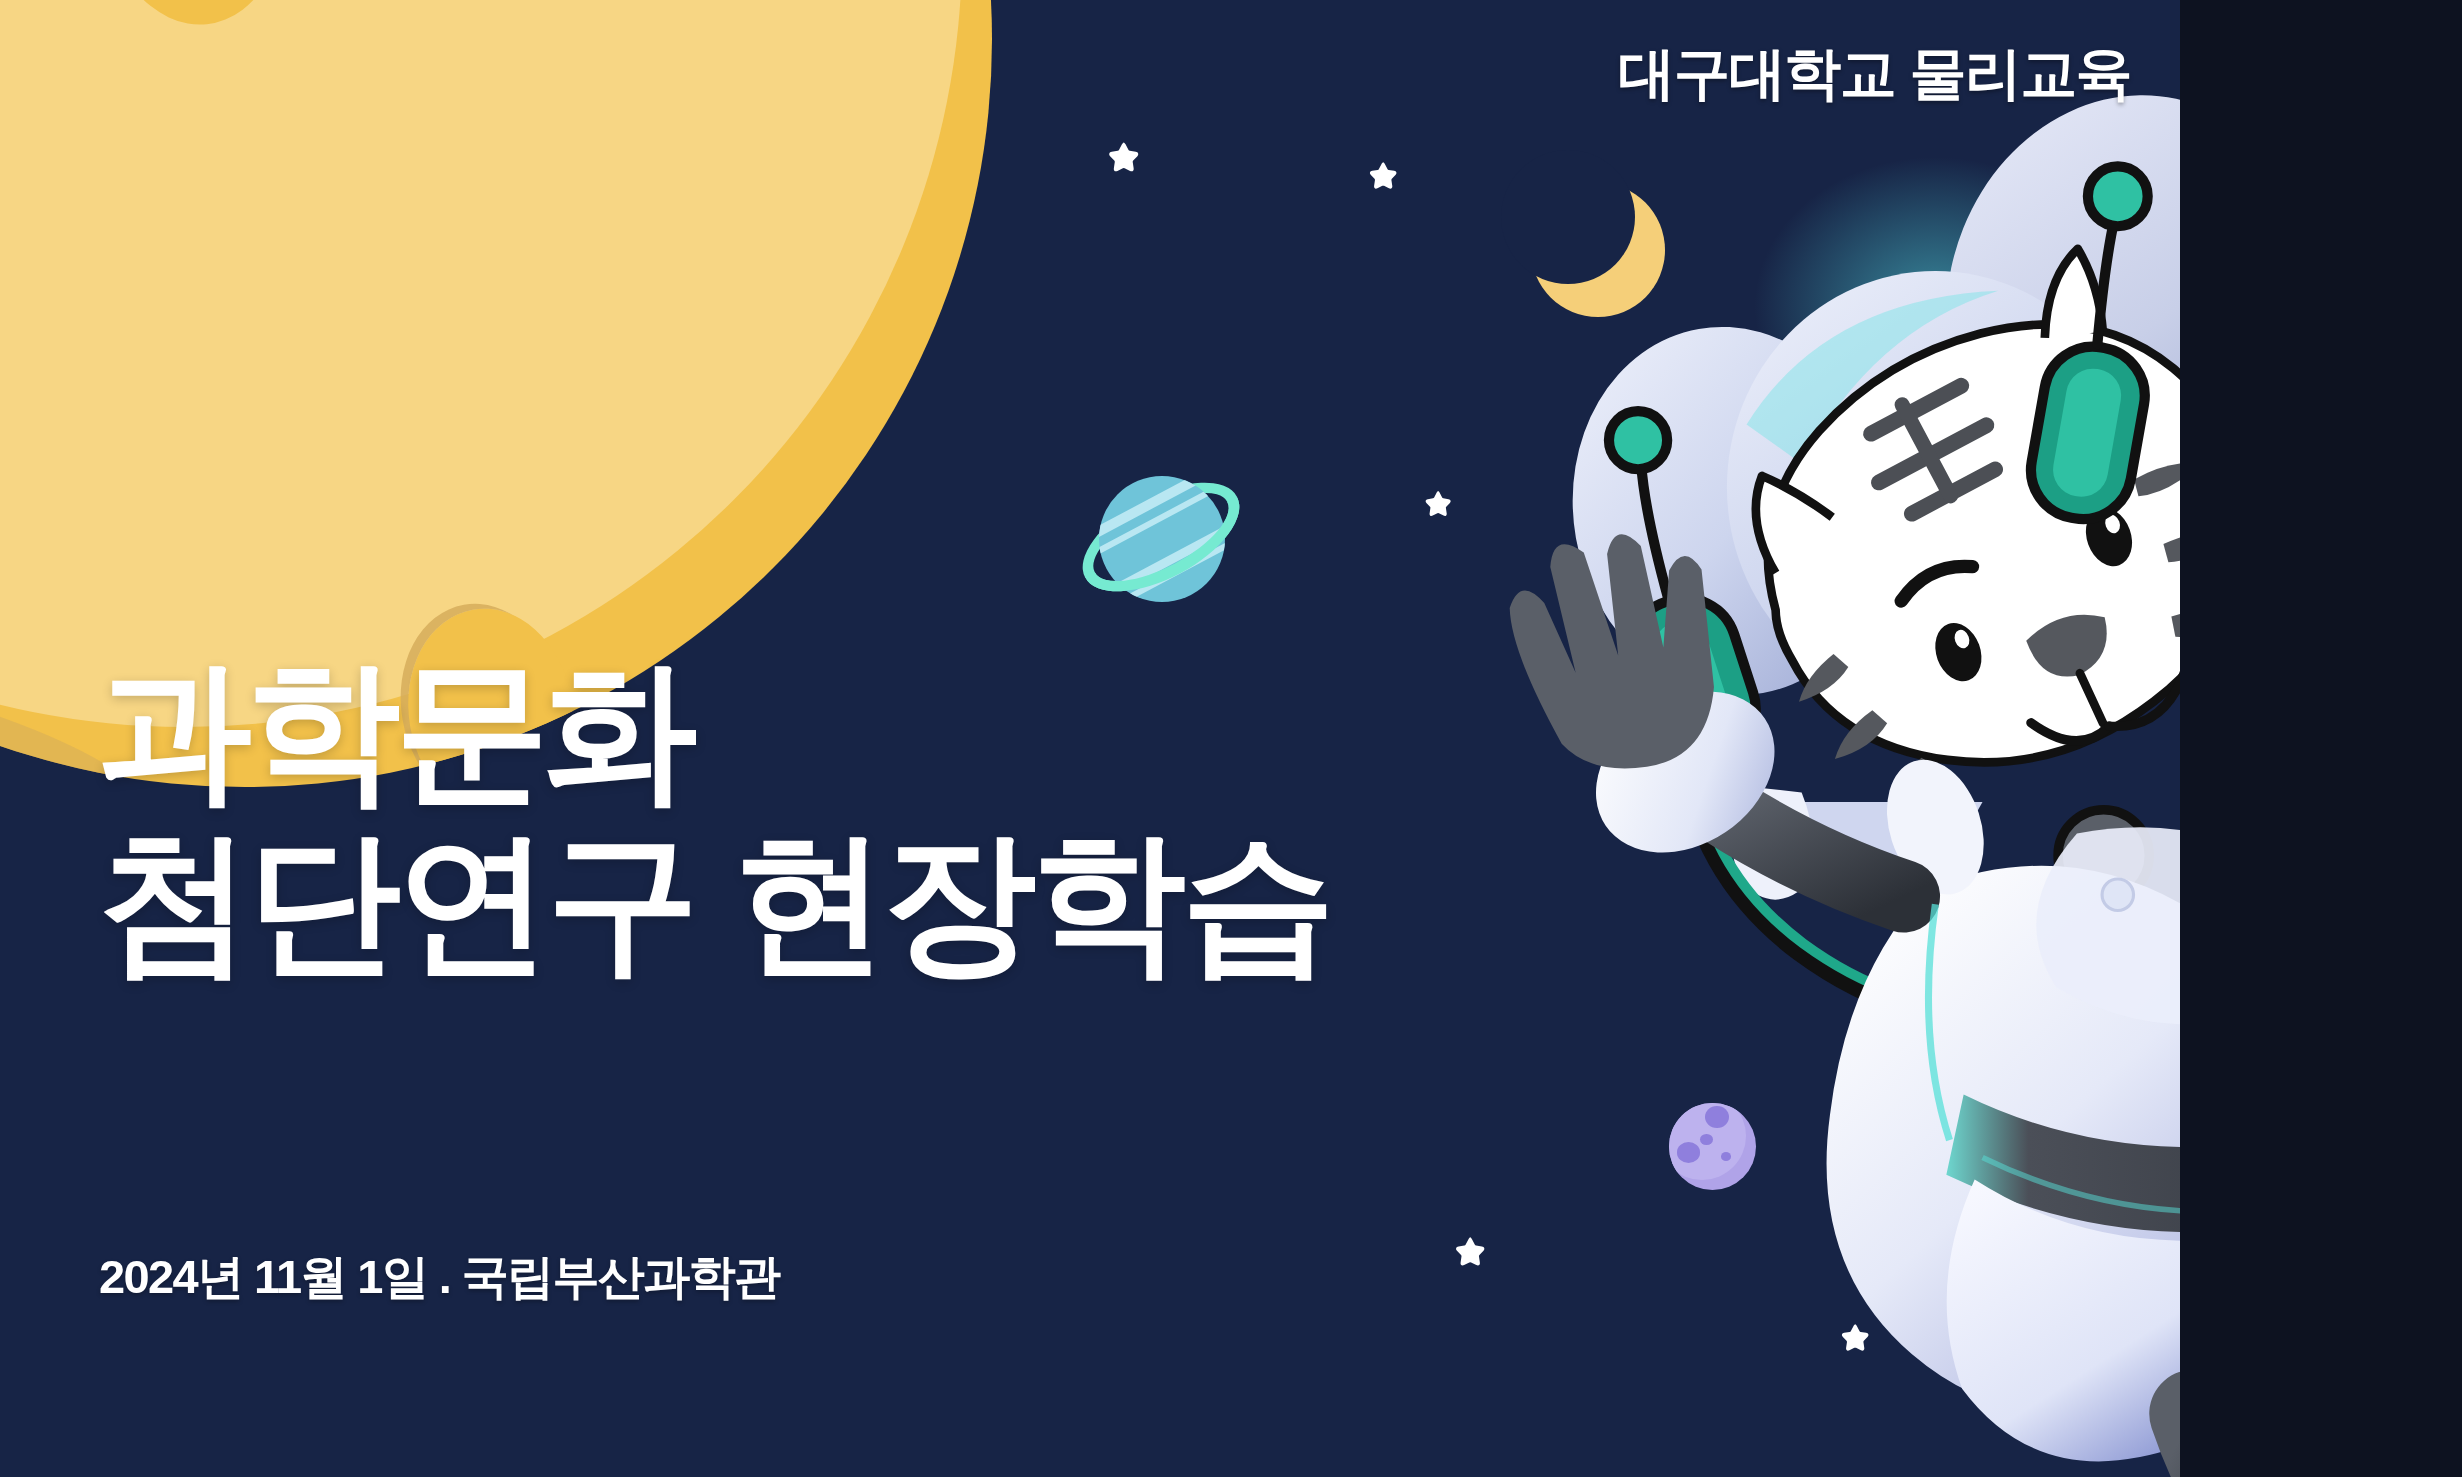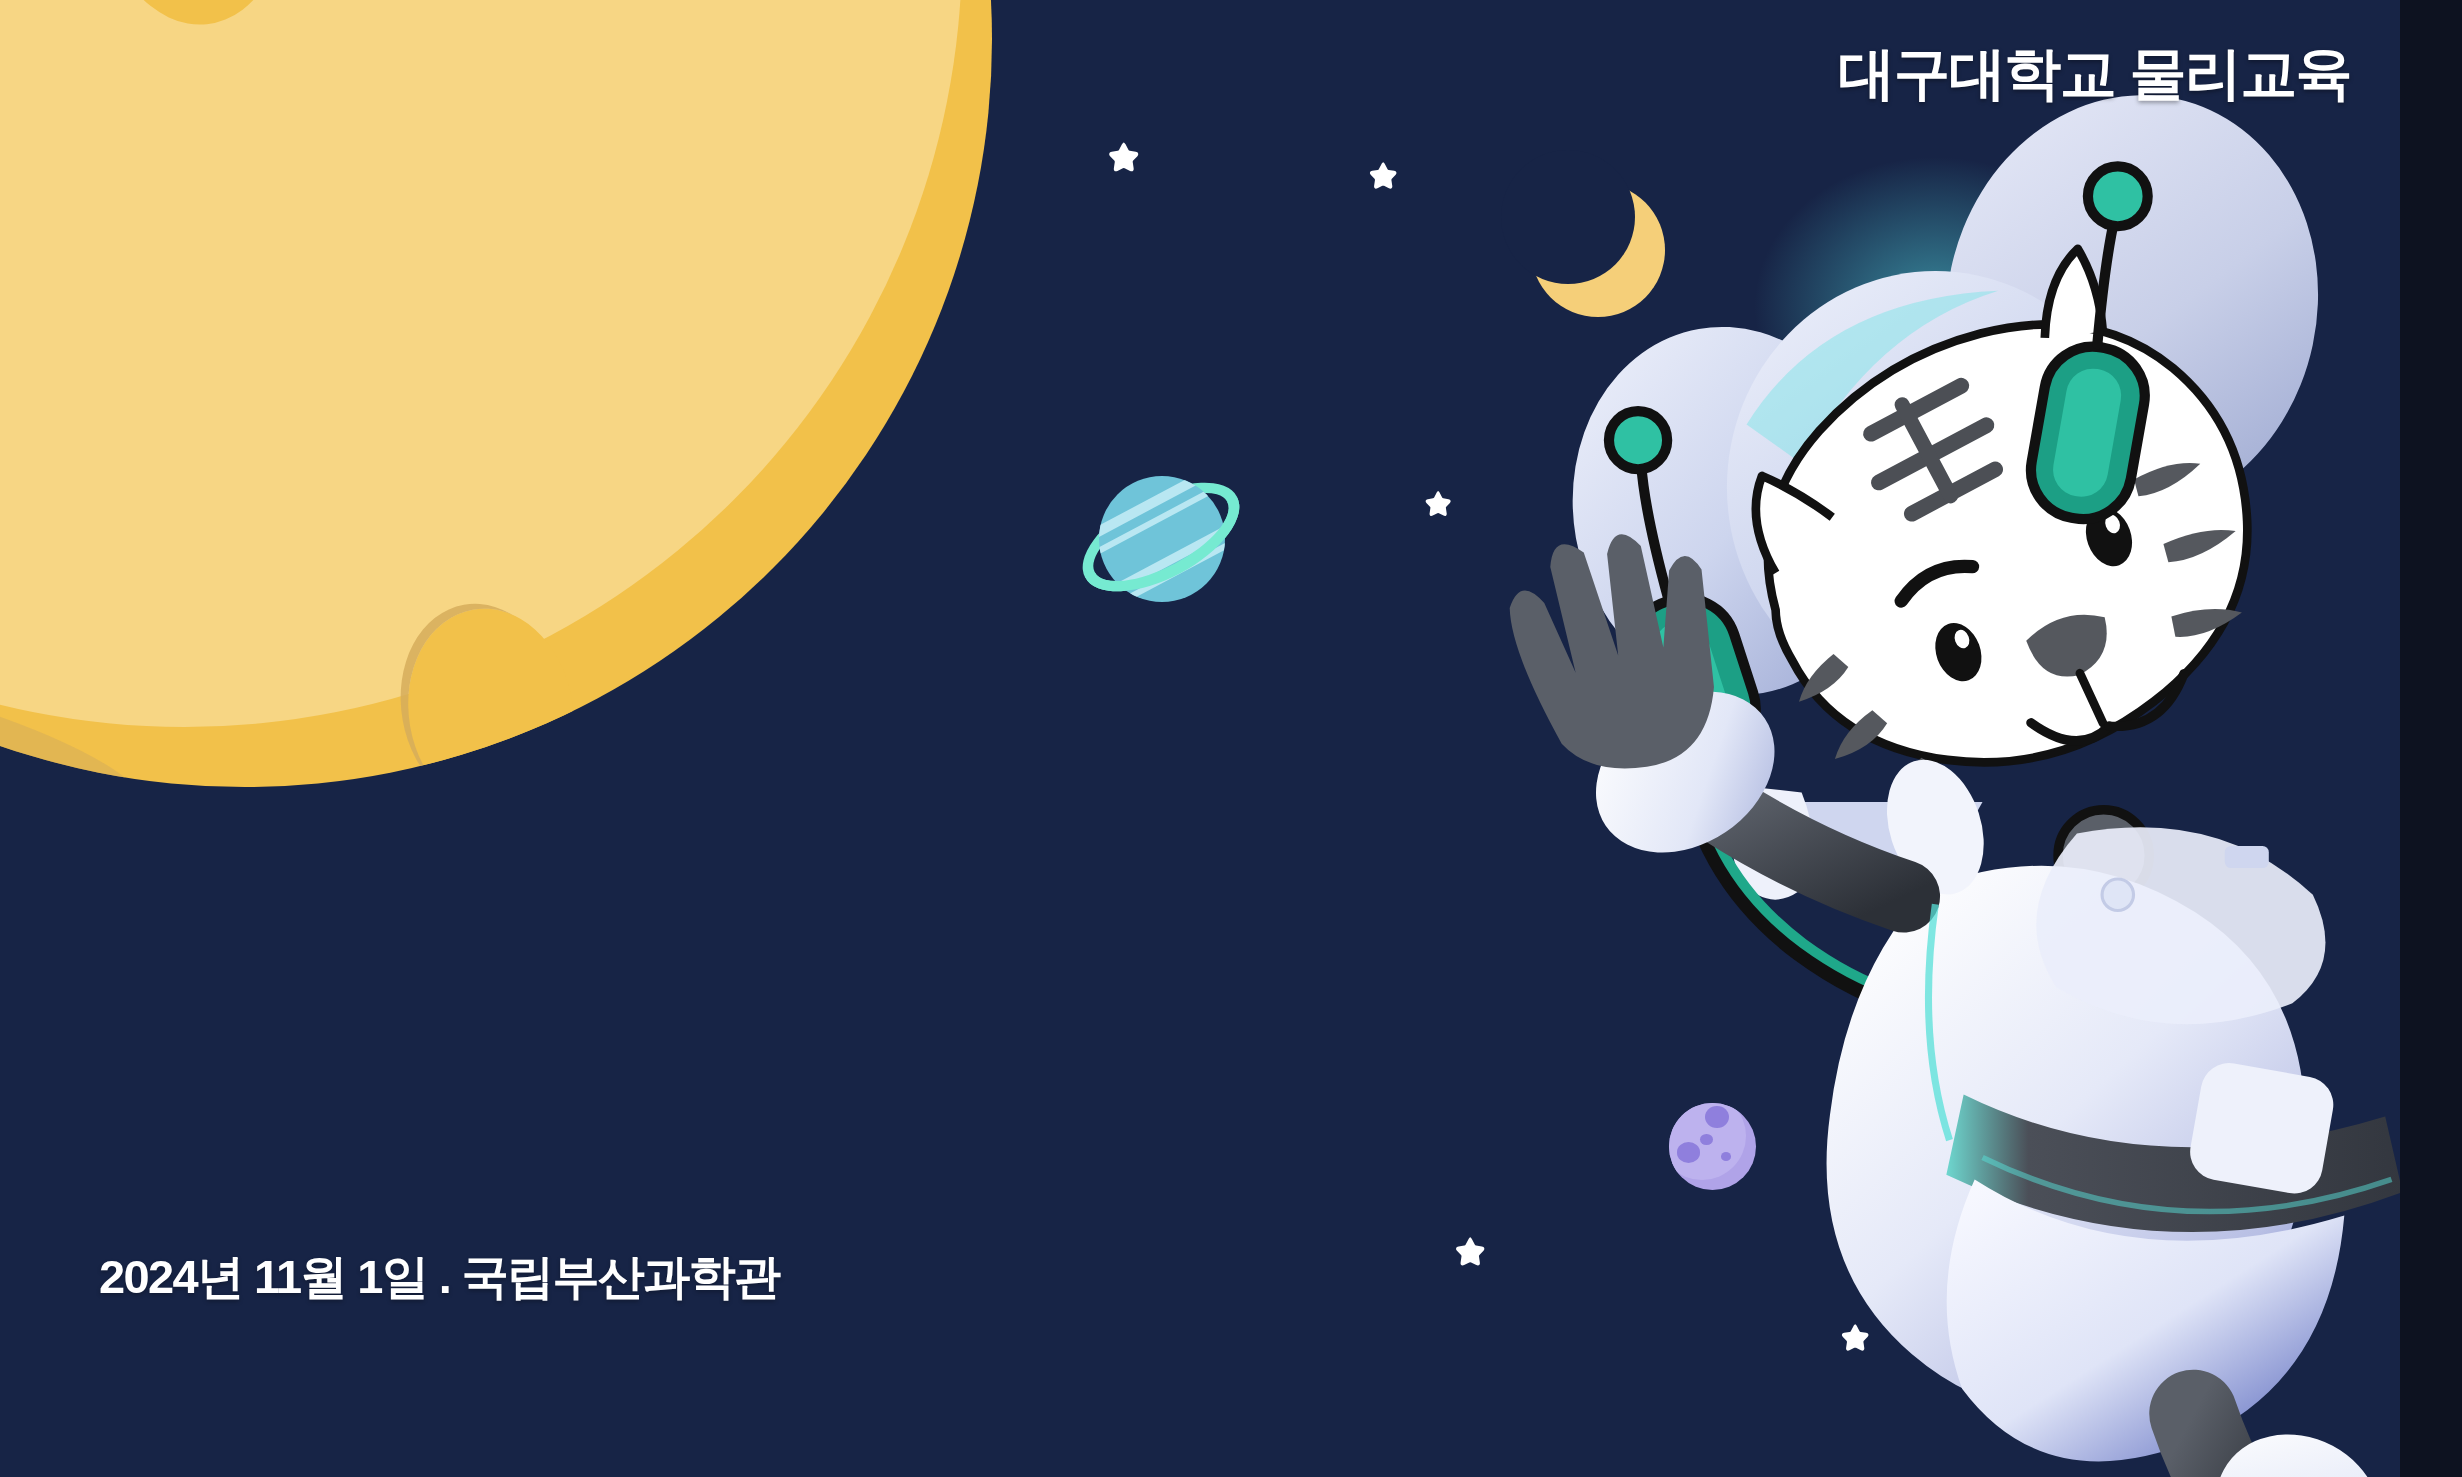--- a/index.html
+++ b/index.html
@@ -3,21 +3,21 @@
 <meta charset="utf-8">
 <style>
   * { margin:0; padding:0; box-sizing:border-box; }
   html,body { background:#0d1220; }
   body {
     font-family:"Liberation Sans", sans-serif;
     -webkit-font-smoothing:antialiased;
   }
   .poster {
     position:relative;
-    width:2400px;
+    width:2180px;
     height:1477px;
     overflow:hidden;
     background:#701a75;
   }
 
   
   .sky { position:absolute; inset:0; background:#172446; }
 
   
   .bigmoon-wrap{
@@ -428,17 +428,21 @@
       <path d="M968 1678 q34 100 92 172" stroke="url(#gDark)" stroke-width="112" fill="none" stroke-linecap="round"></path>
       <ellipse cx="1102" cy="1800" rx="108" ry="92" fill="url(#gArm)" transform="rotate(28 1102 1800)"></ellipse>
 
       <path d="M640 1030 q-24 170 18 300" stroke="#57e0d8" stroke-width="9" fill="none" opacity="0.75"></path>
       <path d="M700 1352 q250 122 520 28" stroke="#57e0d8" stroke-width="7" fill="none" opacity="0.5"></path>
     </svg>
   </div>
 
   <div class="brand">대구대학교 물리교육</div>
 
+  <div class="headline">
+    <div class="hl-line l1">과학문화</div>
+    <div class="hl-line l2">첨단연구 현장학습</div>
+  </div>
 
   <div class="subline">2024년 11월 1일 . 국립부산과학관</div>
 
 </div>
 
 
 </body></html>

